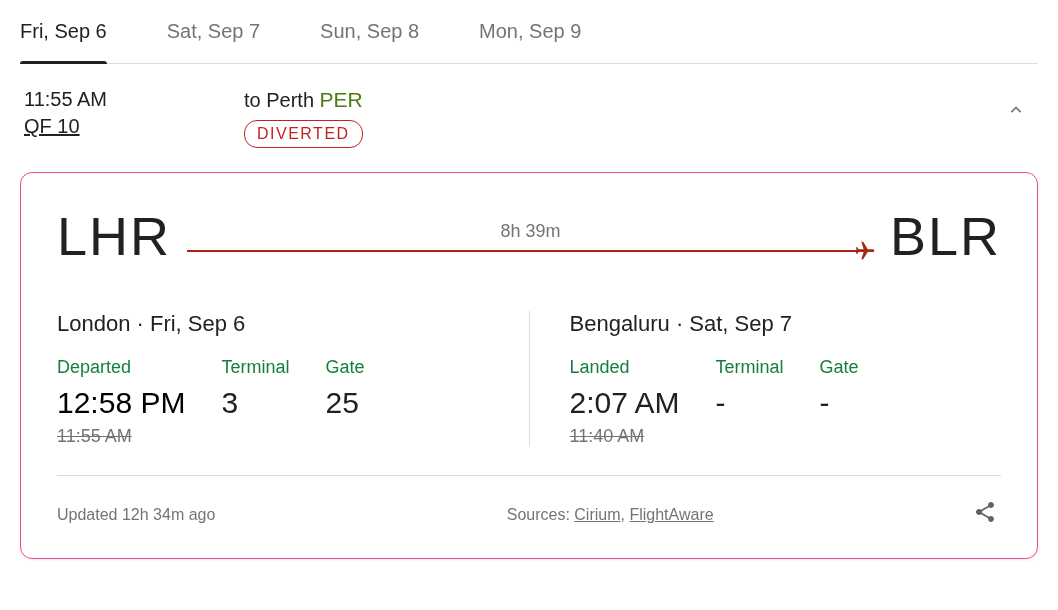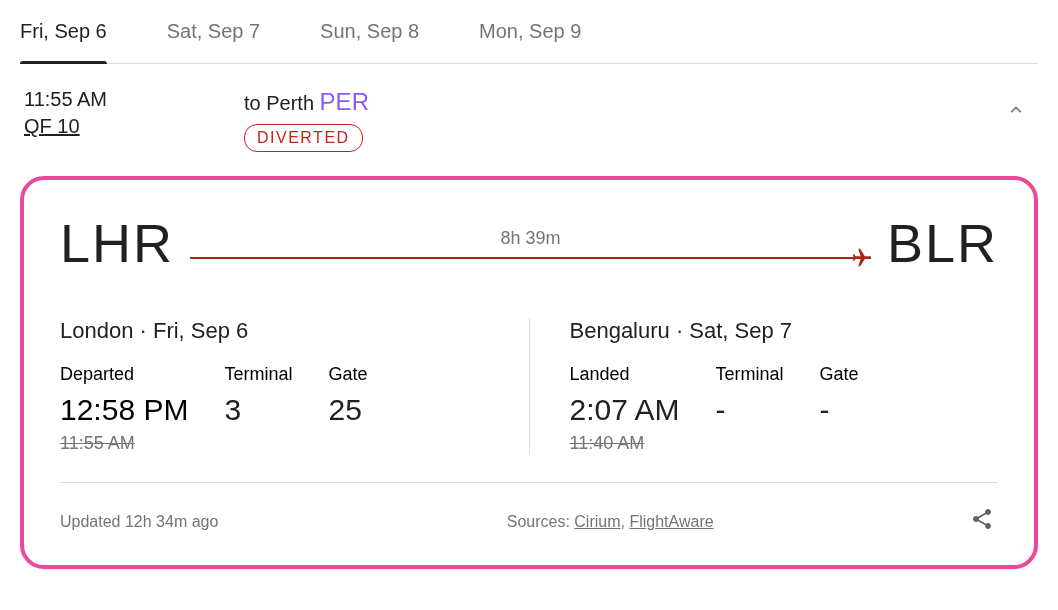--- a/index.html
+++ b/index.html
@@ -56,44 +56,44 @@
       text-decoration: underline;
     }
     .flight-dest-col {
       flex: 1;
     }
     .flight-dest {
       font-size: 20px;
       color: #202124;
     }
     .flight-dest .code {
-      color: #8b5cf6;
-      font-size: 24px;
+      color: #4d7c0f;
+      font-size: 21px;
       margin-top: 24px;
     }
     .status-badge {
       display: inline-block;
       border: 1px solid #c5221f;
       color: #c5221f;
       font-size: 16px;
       font-weight: 500;
       letter-spacing: 1.5px;
       padding: 4px 12px;
       border-radius: 13px;
       margin-top: 8px;
     }
     .chevron {
       color: #70757a;
       font-size: 22px;
       padding: 12px;
       cursor: pointer;
     }
     .card {
-      border: 4px solid #ec4899;
-      border-radius: 24px;
+      border: 1px solid #ec4899;
+      border-radius: 12px;
       padding: 32px 36px 24px;
       box-shadow: 0 1px 3px rgba(0,0,0,0.08);
     }
     .route {
       display: flex;
       align-items: center;
       gap: 16px;
       margin-bottom: 44px;
     }
     .airport-code {
@@ -152,21 +152,21 @@
     .detail-row {
       display: flex;
       gap: 36px;
     }
     .detail-item {
       display: flex;
       flex-direction: column;
     }
     .detail-item .label {
       font-size: 18px;
-      color: #000000;
+      color: #15803d;
       margin-bottom: 8px;
     }
     .detail-item .value {
       font-size: 30px;
       color: #202124;
       margin-bottom: 6px;
     }
     .detail-item .value.delayed {
       color: #000000;
     }

